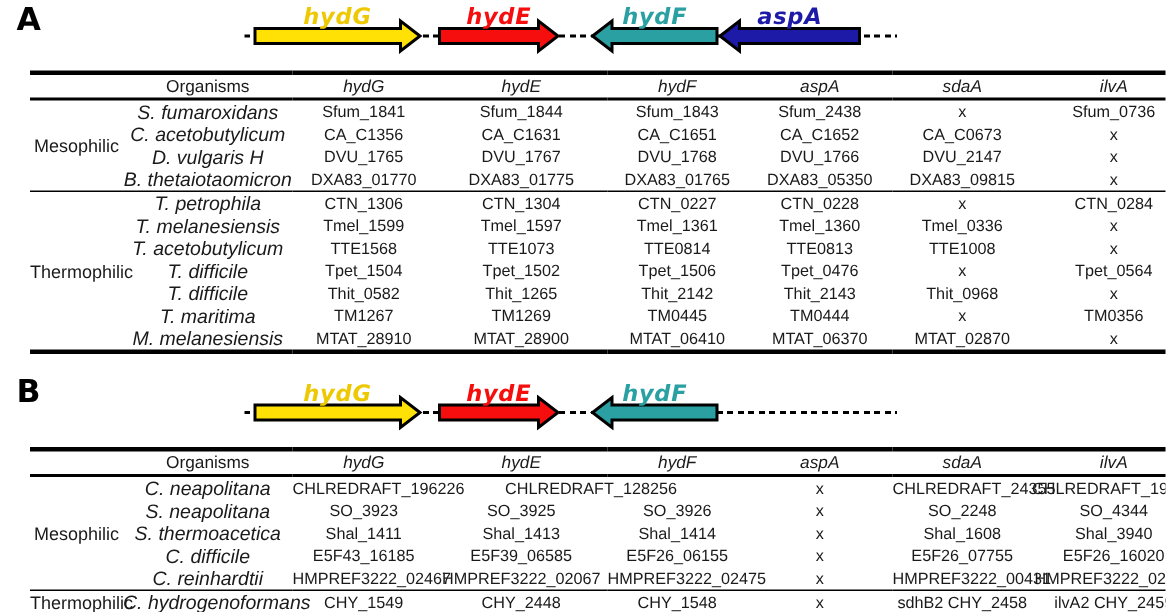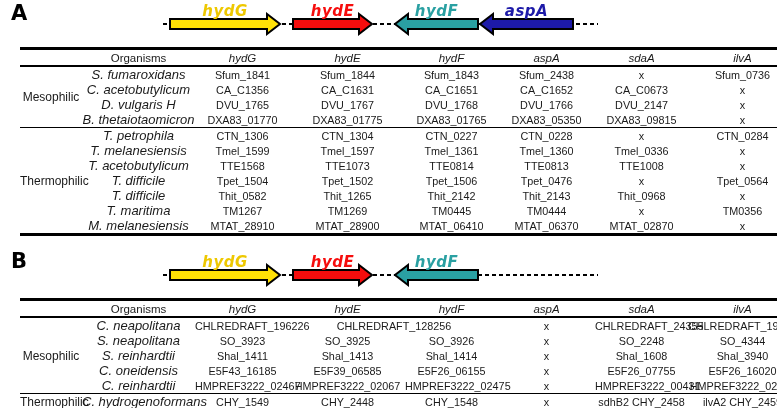--- a/index.html
+++ b/index.html
@@ -247,30 +247,30 @@
           <tr>
             <td class="c-organism">S. neapolitana</td>
             <td class="c-id">SO_3923</td>
             <td class="c-id">SO_3925</td>
             <td class="c-id">SO_3926</td>
             <td class="c-id">x</td>
             <td class="c-id">SO_2248</td>
             <td class="c-id">SO_4344</td>
           </tr>
           <tr>
-            <td class="c-organism">S. reinhardtii</td>
+            <td class="c-organism">S. thermoacetica</td>
             <td class="c-id">Shal_1411</td>
             <td class="c-id">Shal_1413</td>
             <td class="c-id">Shal_1414</td>
             <td class="c-id">x</td>
             <td class="c-id">Shal_1608</td>
             <td class="c-id">Shal_3940</td>
           </tr>
           <tr>
-            <td class="c-organism">C. oneidensis</td>
+            <td class="c-organism">C. difficile</td>
             <td class="c-id">E5F43_16185</td>
             <td class="c-id">E5F39_06585</td>
             <td class="c-id">E5F26_06155</td>
             <td class="c-id">x</td>
             <td class="c-id">E5F26_07755</td>
             <td class="c-id">E5F26_16020</td>
           </tr>
           <tr>
             <td class="c-organism">C. reinhardtii</td>
             <td class="c-id">HMPREF3222_02467</td>

